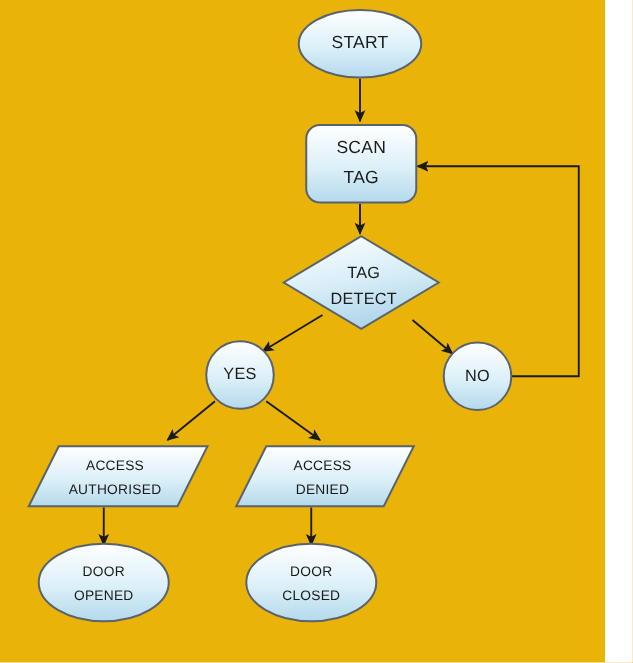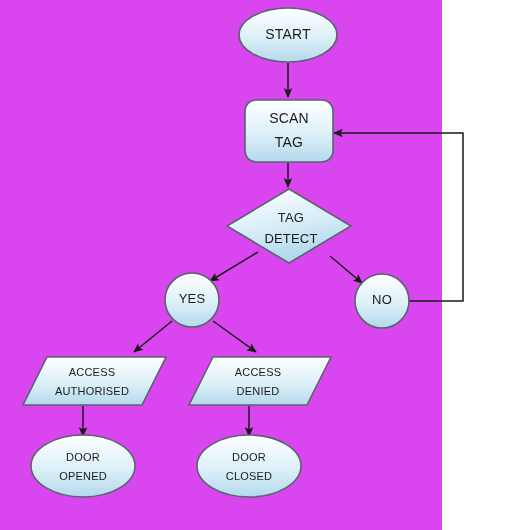--- a/index.html
+++ b/index.html
@@ -8,23 +8,23 @@
     background: #ffffff;
   }
   body {
     width: 506px;
     height: 530px;
     font-family: "Liberation Sans", sans-serif;
     overflow: hidden;
   }
   #flowchart-canvas {
     position: relative;
-    width: 442px;
+    width: 484px;
     height: 530px;
-    background: #d946ef;
+    background: #eab308;
   }
   svg.diagram {
     display: block;
     width: 506px;
     height: 530px;
   }
   text.node-label {
     font-family: "Liberation Sans", sans-serif;
     font-size: 13px;
     fill: #1a1a1a;

